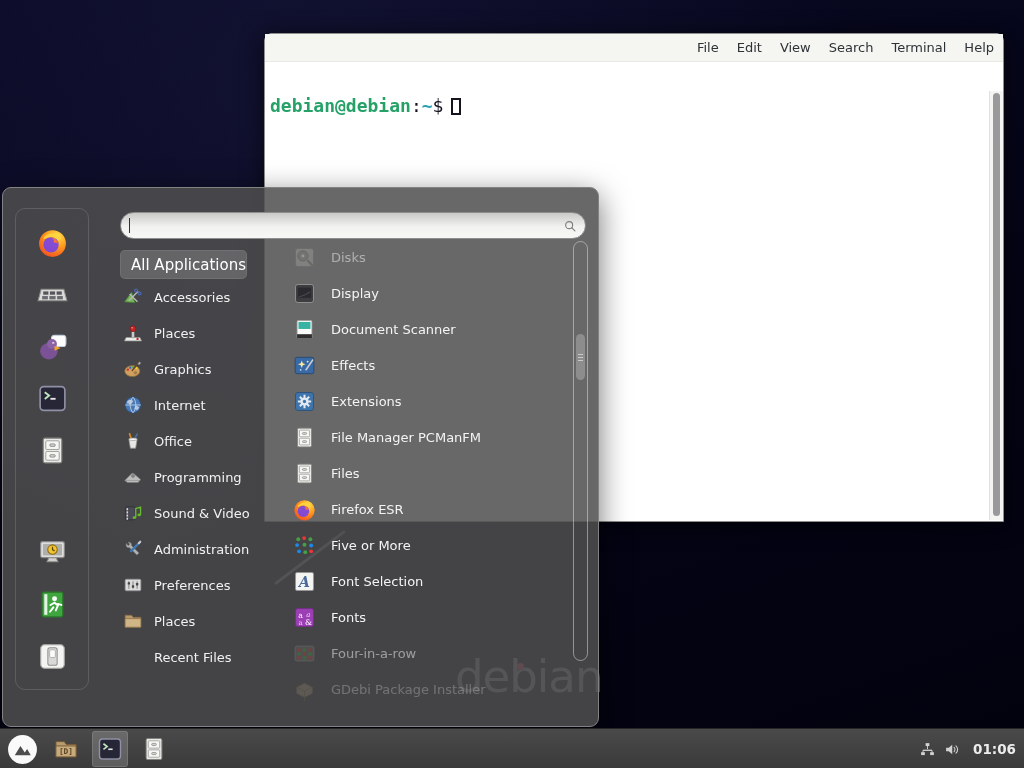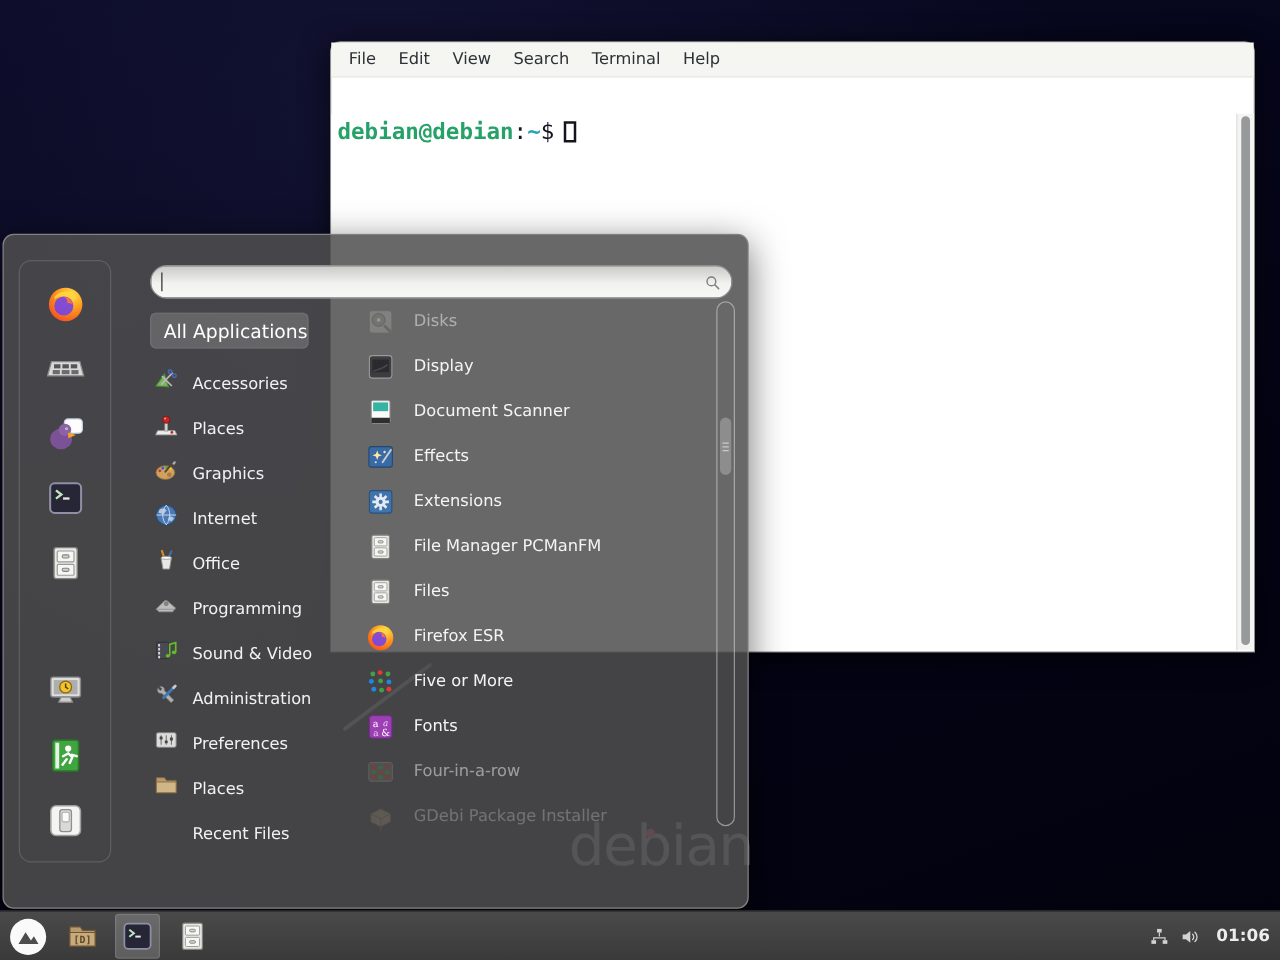--- a/index.html
+++ b/index.html
@@ -28,21 +28,21 @@
     background:linear-gradient(#fdfdfc,#f1f1ee); display:flex; align-items:center; }
   .titlebar .win-ic { position:absolute; left:13px; top:8px; width:13px; height:13px; opacity:.85; }
   .title-text { flex:1; text-align:center; font-size:13px; font-weight:bold; color:#3a3a3a; }
   .win-controls { position:absolute; right:12px; top:0; height:29px; display:flex; align-items:center; gap:21px; }
   .wc { width:14px; height:14px; display:flex; align-items:center; justify-content:center; cursor:default; }
   .wc-min i { display:block; width:7px; height:2px; background:#4a5560; }
   .wc-max i { display:block; width:8px; height:8px; border:2px solid #4a5560; }
   .wc-close { font-size:12px; font-weight:bold; color:#4a5560; font-style:normal; }
 
   .menubar { height:28px; background:#f5f5f2; display:flex; align-items:center; padding-left:5px;
-    border-bottom:1px solid #e8e8e4; }
+    border-bottom:1px solid #e8e8e4;justify-content:flex-end; }
   .mi { font-size:13px; color:#2d3236; padding:4px 9px; border-radius:3px; }
 
   .term-body { position:absolute; left:0; top:57px; right:0; bottom:0; background:#fff; }
   .prompt-line { padding:4px 0 0 5px; font-family:"DejaVu Sans Mono", monospace; font-size:18px; white-space:pre; }
   .p-user { color:#26a269; font-weight:bold; }
   .p-dark { color:#171421; }
   .p-path { color:#2aa1b3; font-weight:bold; }
   .term-cursor { display:inline-block; width:10px; height:17px; border:2px solid #14141e;
     margin-left:8px; vertical-align:-3px; }
   .term-scroll { position:absolute; top:0; right:0; bottom:1px; width:14px; background:#f4f4f2;
@@ -70,21 +70,21 @@
   .search-box input { flex:1; border:none; outline:none; background:transparent;
     font-size:13px; color:#222; height:20px; }
   .caret { width:1px; height:15px; background:#333; margin-right:-2px; }
   .search-box .ic-search { width:14px; height:14px; flex:0 0 14px; opacity:.75; }
 
   .all-apps { position:absolute; left:117px; top:62px; width:127px; height:29px;
     background:rgba(255,255,255,.17); border:1px solid rgba(255,255,255,.08); border-radius:5px;
     display:flex; align-items:center; padding-left:10px; font-size:15px; color:#fff; cursor:pointer; }
 
   #cat-list { position:absolute; left:117px; top:91px; width:160px; }
-  .cat-row { height:36px; display:flex; align-items:flex-end; gap:10px; padding-left:2px;
+  .cat-row { height:36px; display:flex; align-items:center; gap:10px; padding-left:2px;
     font-size:13px; color:#f1f1f1; cursor:pointer; }
   .cat-row .ic, .cat-row .ic-ph { width:22px; height:22px; flex:0 0 22px; }
 
   #app-list { position:absolute; left:281px; top:51px; width:286px; }
   .app-row { height:36px; display:flex; align-items:center; gap:14px; padding-left:8px;
     font-size:13px; color:#f4f4f4; cursor:pointer; }
   .app-row .ic { width:25px; height:25px; flex:0 0 25px; }
   .fade-mid { opacity:.5; }
   .fade-high { opacity:.26; }
 
@@ -567,20 +567,26 @@
           <span>Firefox ESR</span>
         </div>
         <div class="app-row">
           <svg class="ic">
             <use href="#sym-five-or-more-icon"></use>
           </svg>
           <span>Five or More</span>
         </div>
         <div class="app-row">
           <svg class="ic">
+            <use href="#sym-font-selection-icon"></use>
+          </svg>
+          <span>Font Selection</span>
+        </div>
+        <div class="app-row">
+          <svg class="ic">
             <use href="#sym-fonts-icon"></use>
           </svg>
           <span>Fonts</span>
         </div>
         <div class="app-row fade-mid">
           <svg class="ic">
             <use href="#sym-four-in-a-row-icon"></use>
           </svg>
           <span>Four-in-a-row</span>
         </div>

